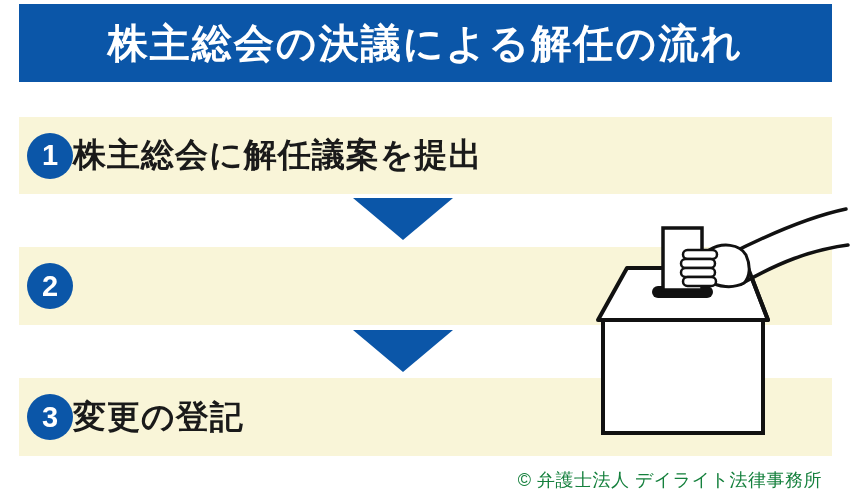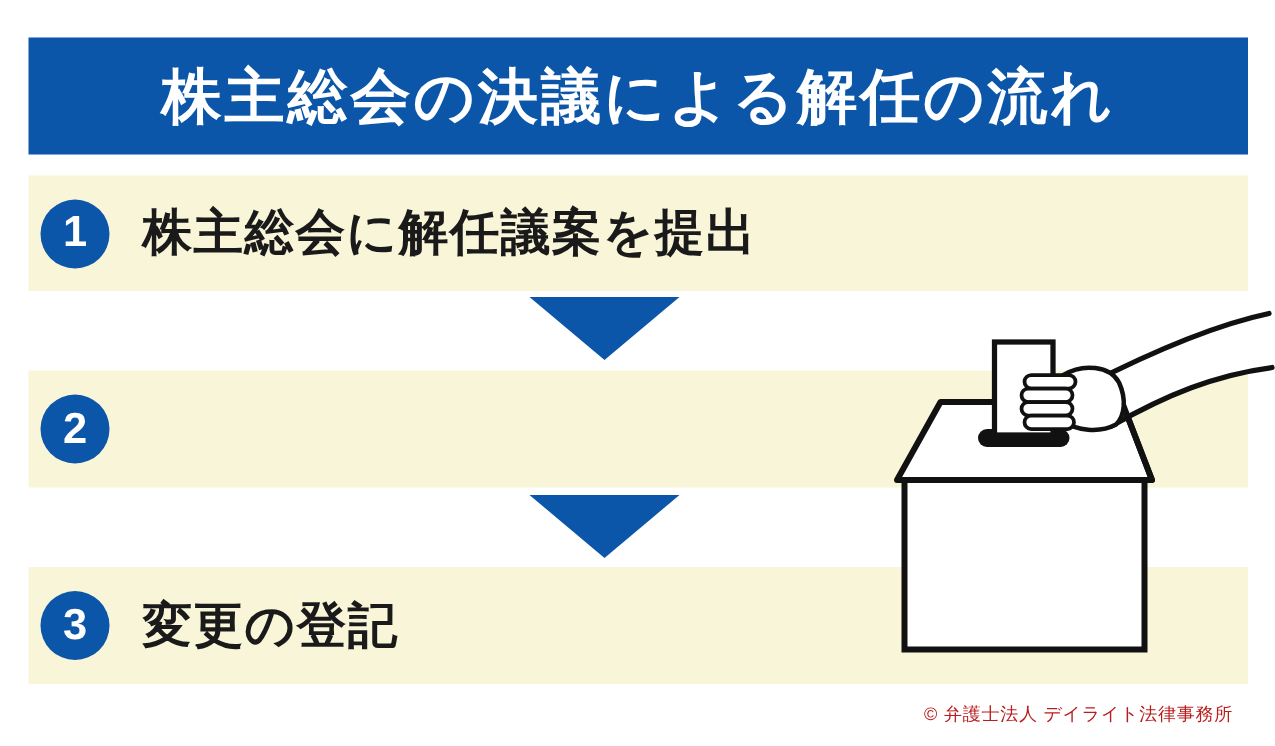--- a/index.html
+++ b/index.html
@@ -9,21 +9,21 @@
   .canvas {
     position: relative;
     width: 850px;
     height: 497px;
     background: #ffffff;
     overflow: hidden;
   }
 
   .header-banner {
     position: absolute;
-    left: 19px; top: 25px;
+    left: 19px; top: 4px;
     width: 813px; height: 78px;
     background: #0b56a8;
     display: flex;
     align-items: center;
     justify-content: center;
   }
   .header-banner .title {
     color: #ffffff;
     font-size: 40px;
     font-weight: bold;
@@ -50,21 +50,20 @@
     border-radius: 50%;
     color: #ffffff;
     font-size: 29px;
     font-weight: bold;
     display: flex;
     align-items: center;
     justify-content: center;
     flex: 0 0 auto;
   }
   .step-label {
-    margin-left: 22px;
     color: #1a1a1a;
     font-size: 33px;
     font-weight: bold;
     letter-spacing: 1px;
     white-space: nowrap;
   }
 
   .down-arrow {
     position: absolute;
     left: 353px;
@@ -78,22 +77,22 @@
 
   .illustration {
     position: absolute;
     left: 590px; top: 200px;
     width: 260px; height: 240px;
   }
 
   .copyright {
     position: absolute;
     right: 28px; top: 468px;
-    color: #b91c1c;
-    font-size: 12px;
+    color: #15803d;
+    font-size: 18px;
     letter-spacing: 0.5px;
     white-space: nowrap;
   }
 </style>
 </head>
 <body>
 
 <div class="canvas">
 
   <div class="header-banner">

